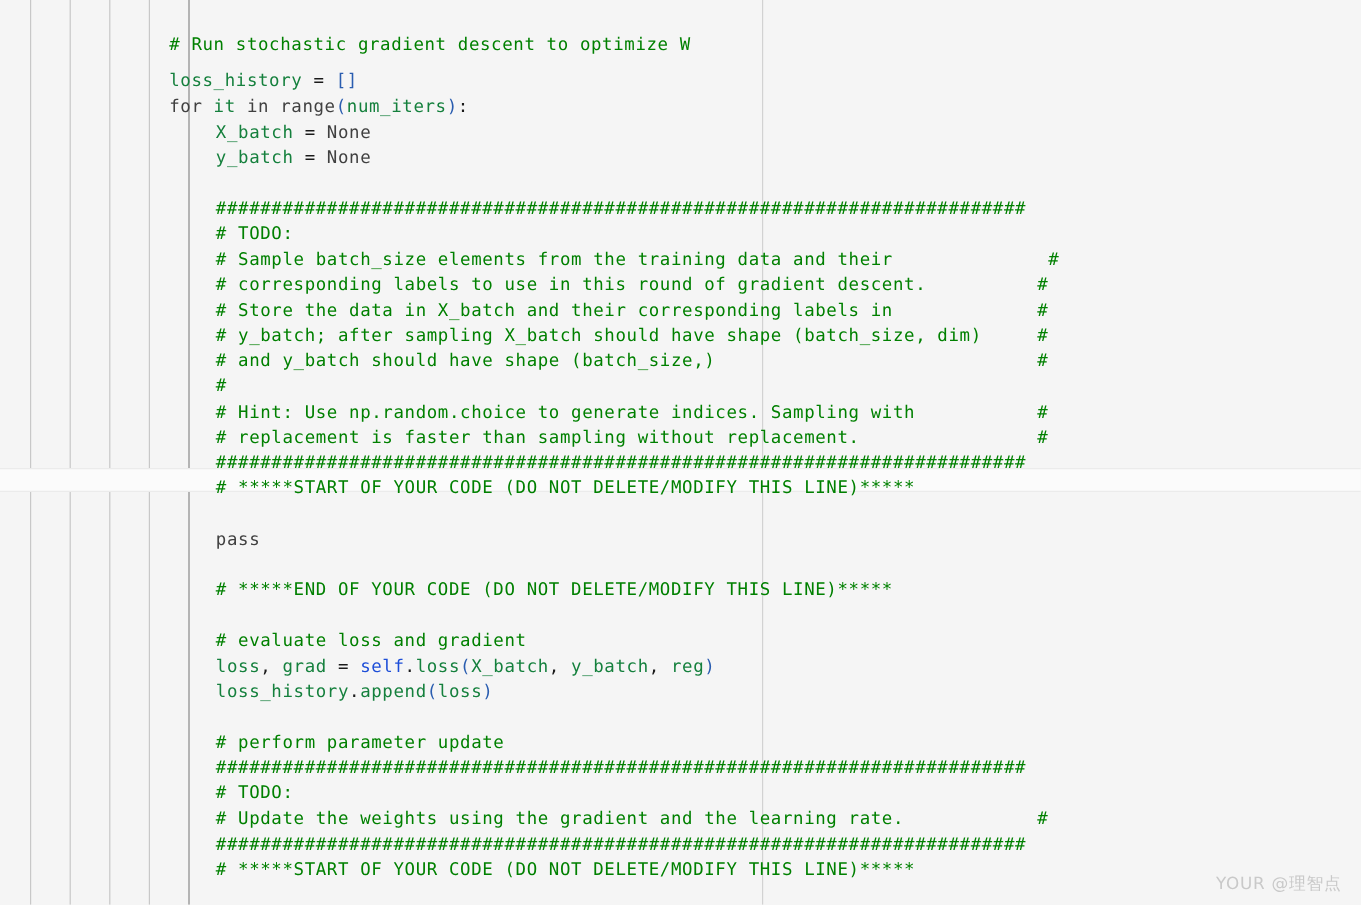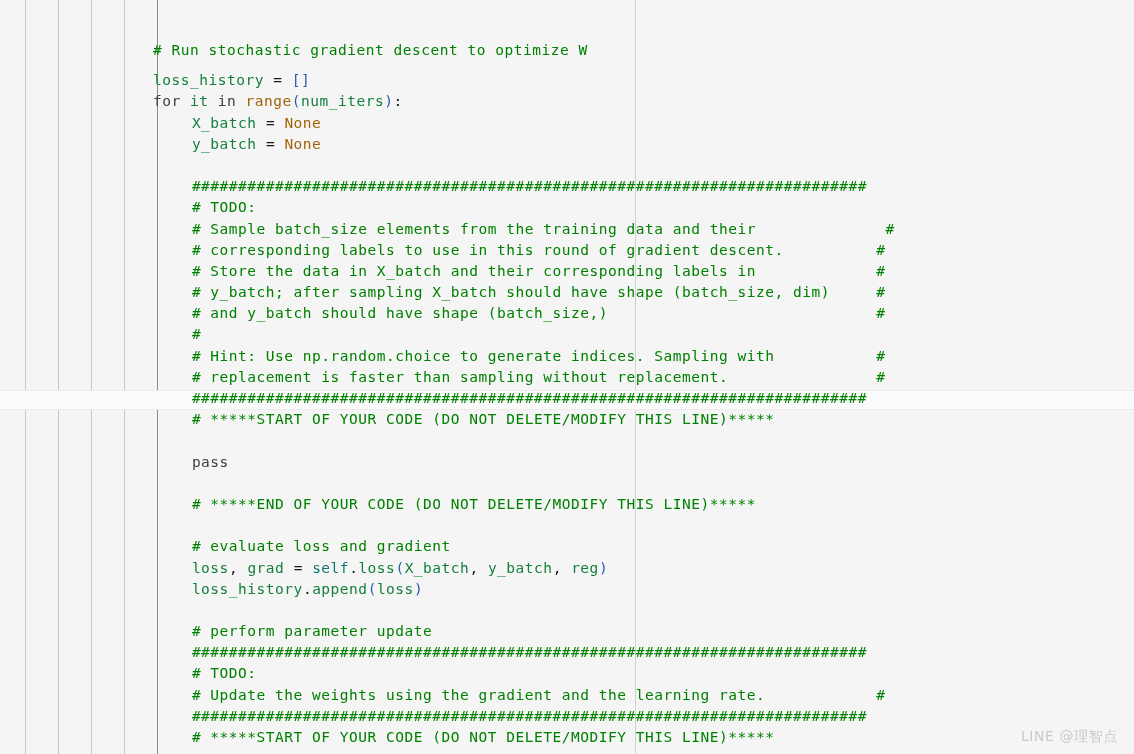--- a/index.html
+++ b/index.html
@@ -54,41 +54,41 @@
   }
 
   
   #code {
     position: absolute;
     left: 0;
     top: 0;
     right: 0;
     bottom: 0;
     padding: 15px;
-    margin: 16px;
+    margin: 4px;
     font-family: "DejaVu Sans Mono", "Liberation Mono", monospace;
     font-size: 14.5px;
     line-height: 21.2px;
     white-space: pre;
     letter-spacing: 0.52px;
   }
   .ln {
     height: 21.2px;
     white-space: pre;
     position: relative;
   }
   .first { padding-top: 9px; height: 30.2px; }
 
   .cm  { color: #008000; }   
   .kw  { color: #404040; }   
   .id  { color: #15803d; }   
-  .bi  { color: #a16207; }   
+  .bi  { color: #404040; }   
   .op  { color: #1a1a1a; }
   .pn  { color: #2a5db0; }   
-  .sf  { color: #0f766e; }   
+  .sf  { color: #1d4ed8; }   
 
   
   #watermark {
     position: absolute;
     right: 16px;
     bottom: 8px;
     color: #c9c9c9;
     font-family: "DejaVu Sans", "Liberation Sans", sans-serif;
     font-size: 14px;
     letter-spacing: 0.6px;
@@ -104,14 +104,14 @@
   <div class="guide" style="left:58px"></div>
   <div class="guide" style="left:91px"></div>
   <div class="guide" style="left:124px"></div>
   <div class="guide dark" style="left:157px"></div>
   <div class="ruler" style="left:635px"></div>
 
   <div class="rowband" style="top:390px;height:18px"></div>
 
   <div id="code"><div class="ln first" style="padding-left: 122px;"><span class="cm"># Run stochastic gradient descent to optimize W</span></div><div class="ln" style="padding-left: 122px;"><span class="id">loss_history</span><span class="op"> </span><span class="op">=</span><span class="op"> </span><span class="pn">[</span><span class="pn">]</span></div><div class="ln" style="padding-left: 122px;"><span class="kw">for</span><span class="op"> </span><span class="id">it</span><span class="op"> </span><span class="kw">in</span><span class="op"> </span><span class="bi">range</span><span class="pn">(</span><span class="id">num_iters</span><span class="pn">)</span><span class="op">:</span></div><div class="ln" style="padding-left: 160.88px;"><span class="id">X_batch</span><span class="op"> </span><span class="op">=</span><span class="op"> </span><span class="bi">None</span></div><div class="ln" style="padding-left: 160.88px;"><span class="id">y_batch</span><span class="op"> </span><span class="op">=</span><span class="op"> </span><span class="bi">None</span></div><div class="ln" style="padding-left: 160.88px;">&nbsp;</div><div class="ln" style="padding-left: 160.88px;"><span class="cm">#########################################################################</span></div><div class="ln" style="padding-left: 160.88px;"><span class="cm"># TODO:</span></div><div class="ln" style="padding-left: 160.88px;"><span class="cm"># Sample batch_size elements from the training data and their              #</span></div><div class="ln" style="padding-left: 160.88px;"><span class="cm"># corresponding labels to use in this round of gradient descent.          #</span></div><div class="ln" style="padding-left: 160.88px;"><span class="cm"># Store the data in X_batch and their corresponding labels in             #</span></div><div class="ln" style="padding-left: 160.88px;"><span class="cm"># y_batch; after sampling X_batch should have shape (batch_size, dim)     #</span></div><div class="ln" style="padding-left: 160.88px;"><span class="cm"># and y_batch should have shape (batch_size,)                             #</span></div><div class="ln" style="padding-left: 160.88px;"><span class="cm">#</span></div><div class="ln" style="padding-left: 160.88px;"><span class="cm"># Hint: Use np.random.choice to generate indices. Sampling with           #</span></div><div class="ln" style="padding-left: 160.88px;"><span class="cm"># replacement is faster than sampling without replacement.                #</span></div><div class="ln" style="padding-left: 160.88px;"><span class="cm">#########################################################################</span></div><div class="ln" style="padding-left: 160.88px;"><span class="cm"># *****START OF YOUR CODE (DO NOT DELETE/MODIFY THIS LINE)*****</span></div><div class="ln" style="padding-left: 160.88px;">&nbsp;</div><div class="ln" style="padding-left: 160.88px;"><span class="kw">pass</span></div><div class="ln" style="padding-left: 160.88px;">&nbsp;</div><div class="ln" style="padding-left: 160.88px;"><span class="cm"># *****END OF YOUR CODE (DO NOT DELETE/MODIFY THIS LINE)*****</span></div><div class="ln" style="padding-left: 160.88px;">&nbsp;</div><div class="ln" style="padding-left: 160.88px;"><span class="cm"># evaluate loss and gradient</span></div><div class="ln" style="padding-left: 160.88px;"><span class="id">loss</span><span class="op">,</span><span class="op"> </span><span class="id">grad</span><span class="op"> </span><span class="op">=</span><span class="op"> </span><span class="sf">self</span><span class="op">.</span><span class="id">loss</span><span class="pn">(</span><span class="id">X_batch</span><span class="op">,</span><span class="op"> </span><span class="id">y_batch</span><span class="op">,</span><span class="op"> </span><span class="id">reg</span><span class="pn">)</span></div><div class="ln" style="padding-left: 160.88px;"><span class="id">loss_history</span><span class="op">.</span><span class="id">append</span><span class="pn">(</span><span class="id">loss</span><span class="pn">)</span></div><div class="ln" style="padding-left: 160.88px;">&nbsp;</div><div class="ln" style="padding-left: 160.88px;"><span class="cm"># perform parameter update</span></div><div class="ln" style="padding-left: 160.88px;"><span class="cm">#########################################################################</span></div><div class="ln" style="padding-left: 160.88px;"><span class="cm"># TODO:</span></div><div class="ln" style="padding-left: 160.88px;"><span class="cm"># Update the weights using the gradient and the learning rate.            #</span></div><div class="ln" style="padding-left: 160.88px;"><span class="cm">#########################################################################</span></div><div class="ln" style="padding-left: 160.88px;"><span class="cm"># *****START OF YOUR CODE (DO NOT DELETE/MODIFY THIS LINE)*****</span></div><div class="ln" style="padding-left: 160.88px;">&nbsp;</div><div class="ln" style="padding-left: 160.88px;"><span class="kw">pass</span></div></div>
 
-  <div id="watermark">LINE @理智点</div>
+  <div id="watermark">YOUR @理智点</div>
 </div>
 
 </body></html>

